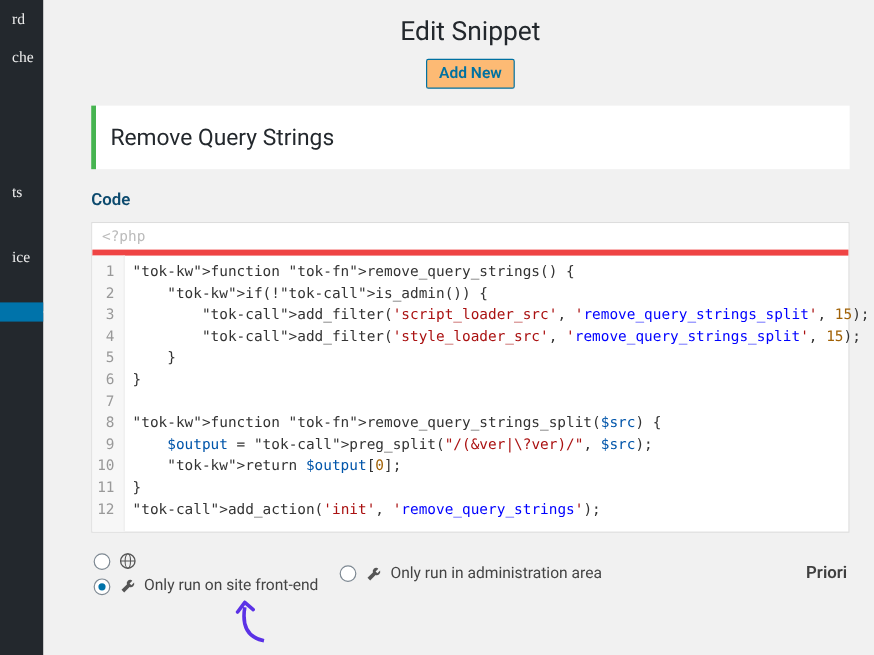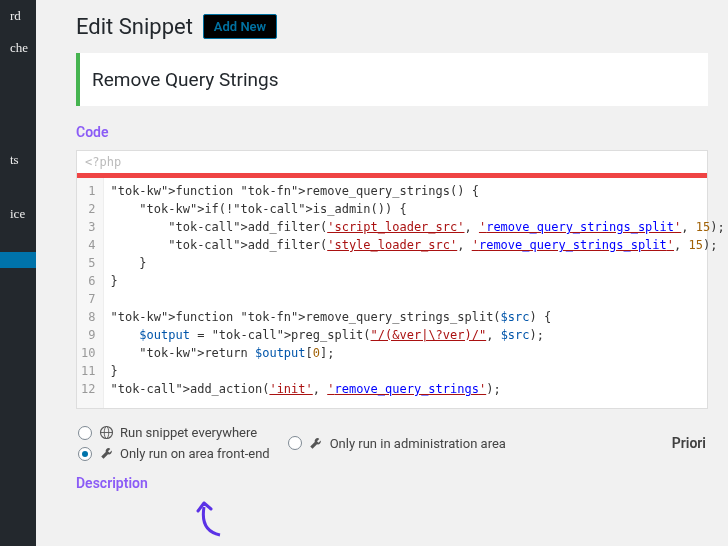--- a/index.html
+++ b/index.html
@@ -8,40 +8,40 @@
 
 .sidebar { position:absolute; left:0; top:0; width:36px; height:546px; background:#23282d; color:#eee;font-family:Liberation Serif, serif; }
 .sidebar-item { padding:8px 10px; font-size:13px; color:#eee; white-space:nowrap; position:relative; }
 .sidebar-item.active { background:#0073aa; color:#fff; }
 .sidebar-item.active::after { content:""; position:absolute; right:-8px; top:50%; transform:translateY(-50%); border:8px solid transparent; border-right-color:#f1f1f1; }
 
 
 .main { margin-left:36px; padding:10px 20px 0 40px; }
 
 
-.heading-row { display:flex; align-items:center; gap:10px; padding:4px 0 14px; }
+.heading-row { display:flex; align-items:center; gap:10px; padding:4px 0 14px;flex-direction:column; }
 .page-title { font-size:22px; font-weight:400; color:#23282d; }
-.add-new { display:inline-block; padding:4px 10px; border:1px solid #0071a1; color:#0071a1; background:#000000; font-size:13px; font-weight:600; cursor:pointer; border-radius:2px; }
+.add-new { display:inline-block; padding:4px 10px; border:1px solid #0071a1; color:#0071a1; background:#fdba74; font-size:13px; font-weight:600; cursor:pointer; border-radius:2px; }
 
 
 .snippet-title { font-size:19px; font-weight:400; padding:15px 12px; background:#fff; border-left:4px solid #46b450; color:#23282d; margin-bottom:18px; }
 
 
-.sect-label { font-size:14px; font-weight:600; color:#8b5cf6; margin:6px 0 10px; }
+.sect-label { font-size:14px; font-weight:600; color:#0c4a6e; margin:6px 0 10px; }
 
 
 .code-wrap { background:#fff; border:1px solid #ddd; }
 .code-header { background:#fff; padding:4px 8px; color:#bbb; font-family:Menlo, Consolas, monospace; font-size:12px; border-bottom:5px solid #ef4444; }
 .code-body { display:flex; font-family:Menlo, Consolas, monospace; font-size:12px; line-height:18px; min-height:230px; }
 .gutter { background:#f7f7f7; color:#999; text-align:right; padding:4px 8px 4px 4px; border-right:1px solid #eee; user-select:none; }
 .gutter div { height:18px; }
 .code-lines { padding:4px 6px; white-space:pre; color:#333; flex:1; }
 .code-lines div { height:18px; }
 .tok-fn { color:#00f; }
-.tok-str { color:#a11;text-decoration:underline; }
+.tok-str { color:#a11; }
 .tok-num { color:#a16207;text-align:center; }
 .tok-var { color:#05a; }
 
 
 .scope { display:flex; flex-wrap:wrap; gap:0 18px; padding:16px 2px 4px; align-items:center; }
 .scope-col { display:flex; flex-direction:column; gap:6px; }
 .scope-opt { display:flex; align-items:center; gap:6px; font-size:13px; color:#444; }
 .radio { width:14px; height:14px; border:1px solid #7e8993; border-radius:50%; display:inline-flex; align-items:center; justify-content:center; background:#fff; }
 .radio.checked::after { content:""; width:6px; height:6px; border-radius:50%; background:#0073aa; }
 .opt-icon { width:16px; color:#555; display:inline-flex; justify-content:center; }
@@ -102,47 +102,45 @@
     <div class="scope-col">
       <label class="scope-opt">
         <span class="radio" id="r-everywhere"></span>
         <span class="opt-icon">
             <svg viewBox="0 0 20 20" width="15" height="15" fill="#555">
               <circle cx="10" cy="10" r="8" fill="none" stroke="#555" stroke-width="1.5"></circle>
               <ellipse cx="10" cy="10" rx="3" ry="8" fill="none" stroke="#555" stroke-width="1.2"></ellipse>
               <line x1="2" y1="10" x2="18" y2="10" stroke="#555" stroke-width="1.2"></line>
             </svg>
           </span>
-        <span>Run snippet everywhere</span>
       </label>
       <label class="scope-opt">
         <span class="radio checked" id="r-frontend"></span>
         <span class="opt-icon">
             <svg viewBox="0 0 20 20" width="15" height="15" fill="#555">
               <path d="M14 3a4 4 0 0 0-5 5l-6 6 3 3 6-6a4 4 0 0 0 5-5l-3 3-2-2 3-3z"></path>
             </svg>
           </span>
-        <span>Only run on area front-end</span>
+        <span>Only run on site front-end</span>
       </label>
     </div>
     <div class="scope-col">
       <label class="scope-opt">
         <span class="radio" id="r-admin"></span>
         <span class="opt-icon">
             <svg viewBox="0 0 20 20" width="15" height="15" fill="#555">
               <path d="M14 3a4 4 0 0 0-5 5l-6 6 3 3 6-6a4 4 0 0 0 5-5l-3 3-2-2 3-3z"></path>
             </svg>
           </span>
         <span>Only run in administration area</span>
       </label>
     </div>
     <div class="prio">Priori</div>
   </div>
 
-  <div class="sect-label" style="margin-top:10px">Description</div>
 
 </div>
 
 <div class="arrow">
   <svg viewBox="0 0 40 36">
       <path d="M30 34 Q 10 30 14 6" fill="none" stroke="#5b32e6" stroke-width="3"></path>
       <path d="M14 2 l-6 8 M14 2 l7 6" fill="none" stroke="#5b32e6" stroke-width="3" stroke-linecap="round"></path>
     </svg>
 </div>
 

